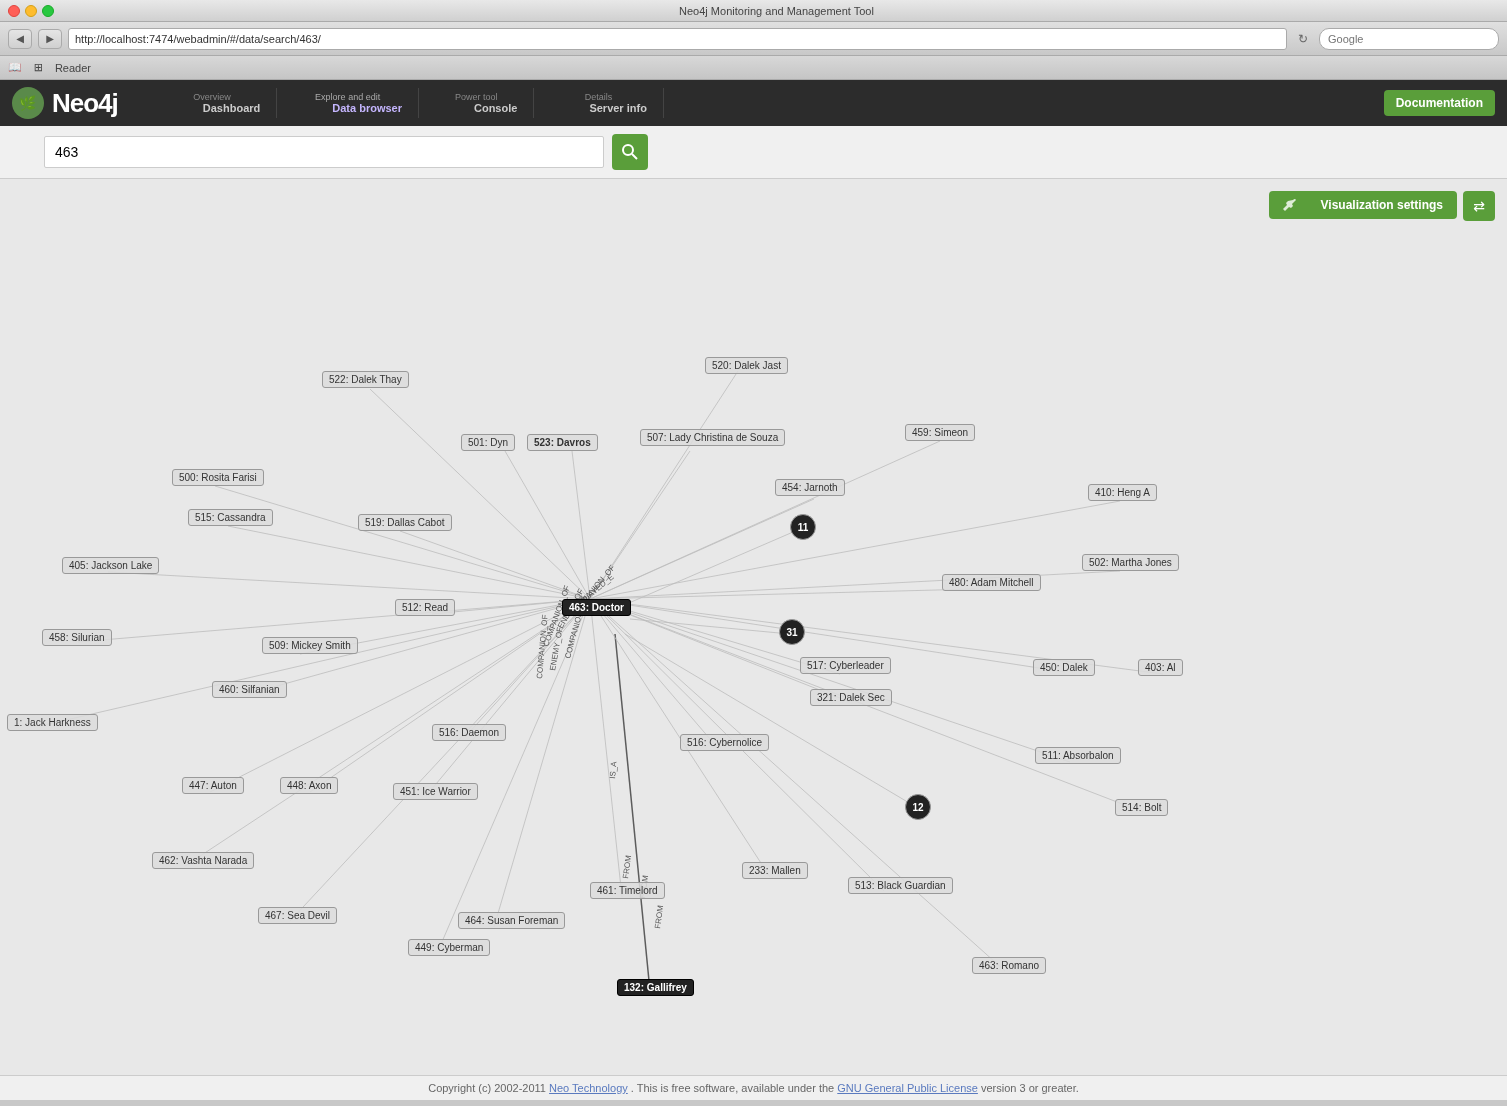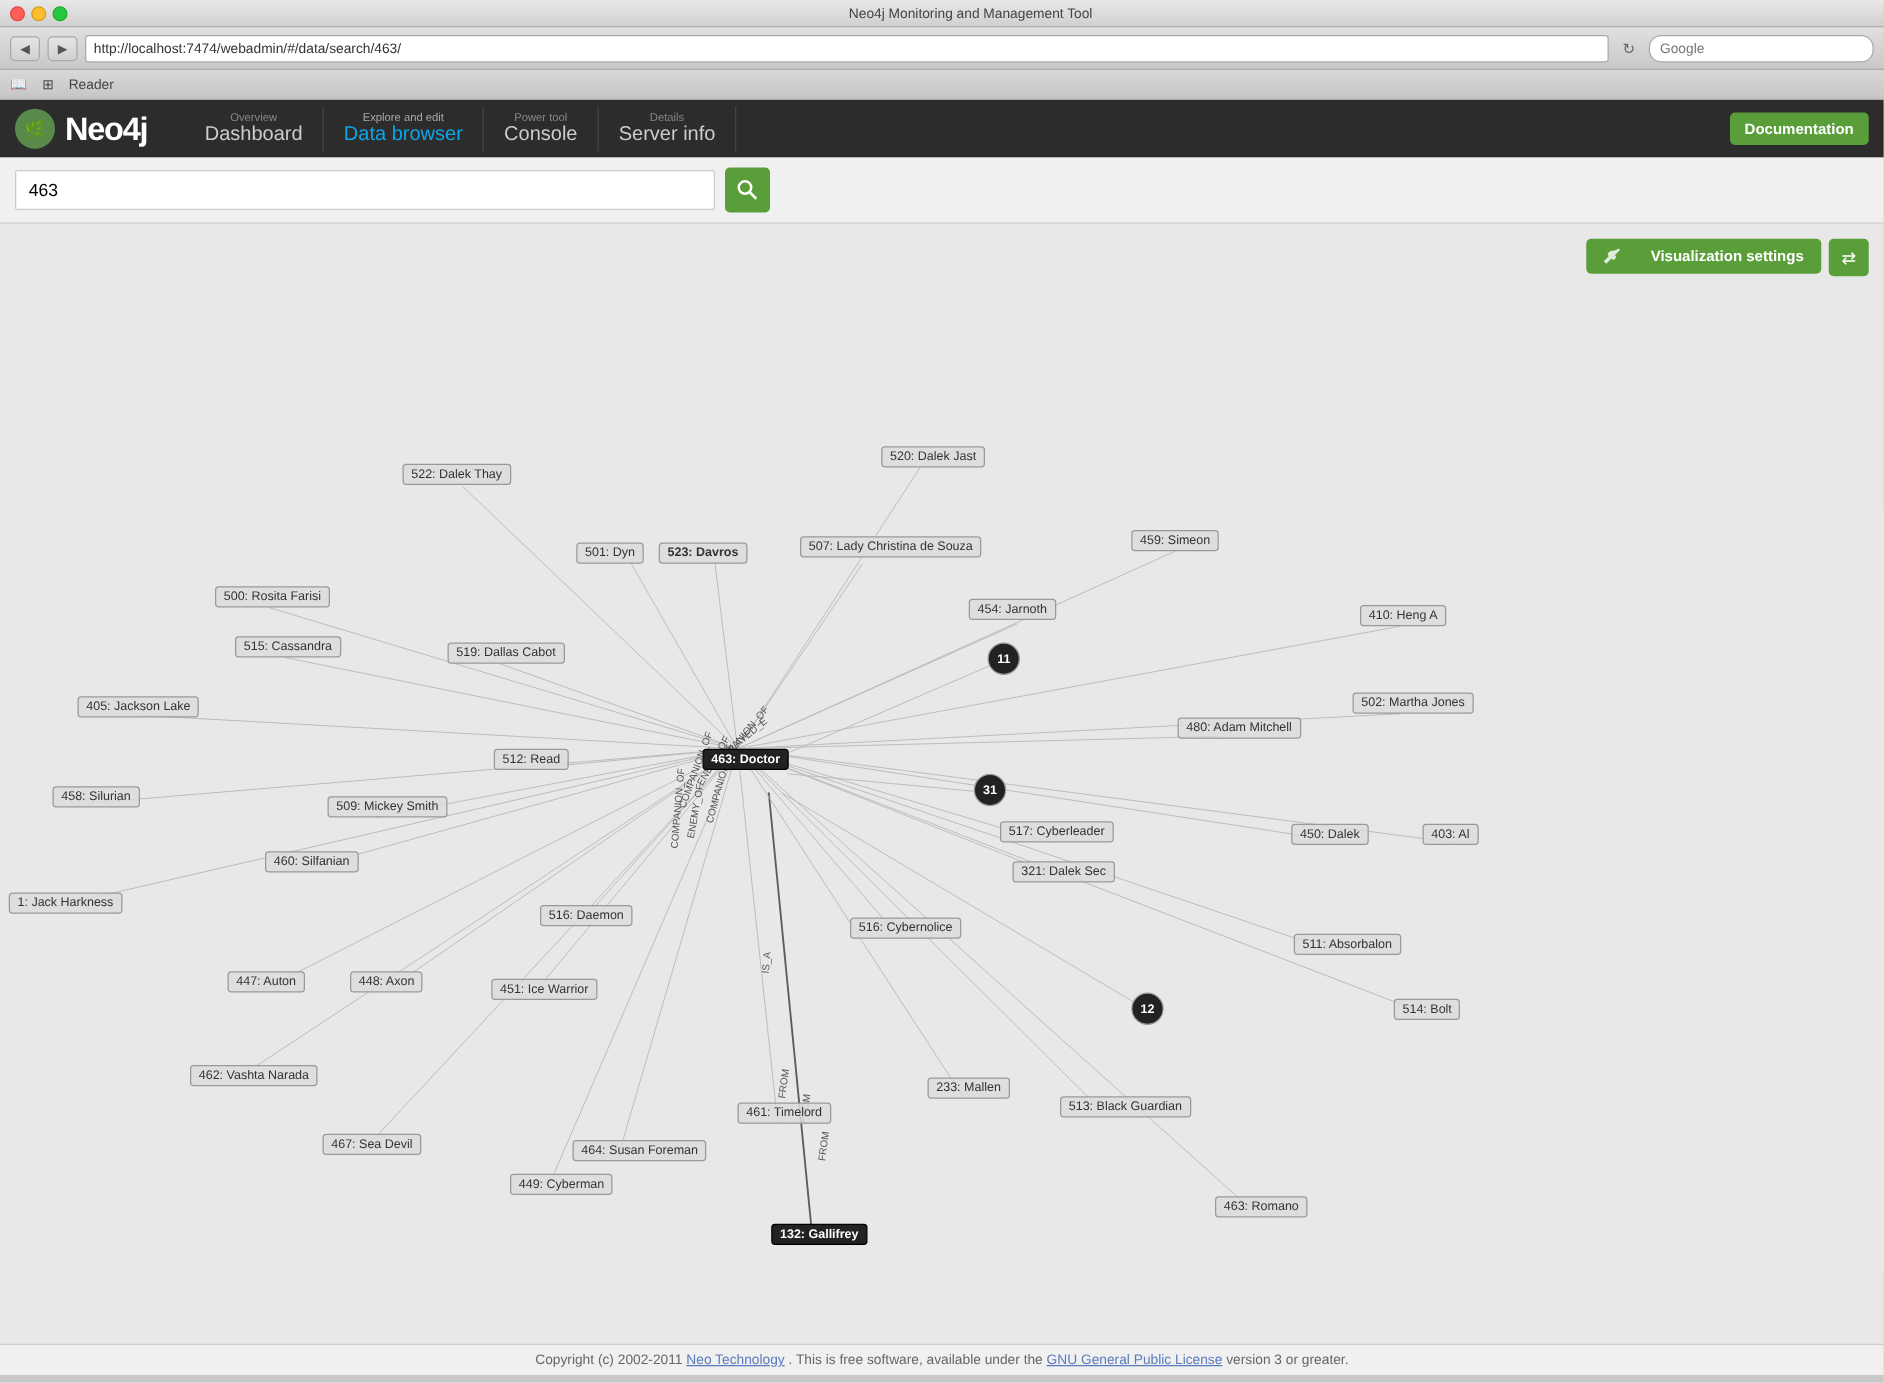--- a/index.html
+++ b/index.html
@@ -25,28 +25,28 @@
     .bookmarks-bar { background: linear-gradient(to bottom, #d8d8d8, #c5c5c5); border-bottom: 1px solid #aaa; height: 24px; display: flex; align-items: center; padding: 0 8px; gap: 12px; font-size: 11px; color: #444; }
 
     
     .app-header { background: #2c2c2c; height: 46px; display: flex; align-items: center; padding: 0 12px; }
     .neo4j-logo { display: flex; align-items: center; gap: 8px; margin-right: 30px; }
     .logo-icon { width: 32px; height: 32px; background: #5a8a4a; border-radius: 50%; display: flex; align-items: center; justify-content: center; font-size: 14px; color: white; }
     .logo-text { color: white; font-size: 26px; font-weight: bold; letter-spacing: -1px; }
     .nav-tabs { display: flex; gap: 0; flex: 1; }
     .nav-tab { color: #aaa; padding: 4px 16px; cursor: pointer; text-align: center; border-right: 1px solid #444; }
     .nav-tab .sub { font-size: 9px; color: #888; display: block; }
-    .nav-tab .main { font-size: 16px; font-weight: normal; color: #ccc; display: block; }
-    .nav-tab.active .main { color: #0ea5e9; }
+    .nav-tab .main { font-size: 11px; font-weight: bold; color: #ccc; display: block; margin-left: 39px; }
+    .nav-tab.active .main { color: #c4b5fd; }
     .nav-tab.active .sub { color: #aaa; }
     .doc-btn { background: #5a9e3a; color: white; padding: 6px 12px; border-radius: 4px; font-size: 12px; font-weight: bold; cursor: pointer; border: none; }
 
     
     .search-area { background: #f0f0f0; border-bottom: 1px solid #ccc; padding: 8px 12px; }
-    .search-row { display: flex; align-items: center; gap: 8px; }
+    .search-row { display: flex; align-items: center; gap: 8px; margin-left: 32px; }
     .main-search { width: 560px; height: 32px; border: 1px solid #ccc; padding: 0 10px; font-size: 14px; background: white; border-radius: 2px; }
     .search-btn { width: 36px; height: 36px; background: #5a9e3a; border: none; border-radius: 4px; cursor: pointer; display: flex; align-items: center; justify-content: center; }
     .search-hint { font-size: 11px; color: #666; margin-top: 4px; }
     .action-btns { margin-left: auto; display: flex; gap: 8px; align-items: center; }
     .add-btn { background: #5a9e3a; color: white; border: none; border-radius: 4px; padding: 6px 14px; font-size: 13px; font-weight: bold; cursor: pointer; display: flex; align-items: center; gap: 4px; }
     .menu-btn { background: #5a9e3a; color: white; border: none; border-radius: 4px; padding: 6px 10px; font-size: 16px; cursor: pointer; }
 
     
     .graph-area { background: #e8e8e8; position: relative; flex: 1; overflow: hidden; }
 

